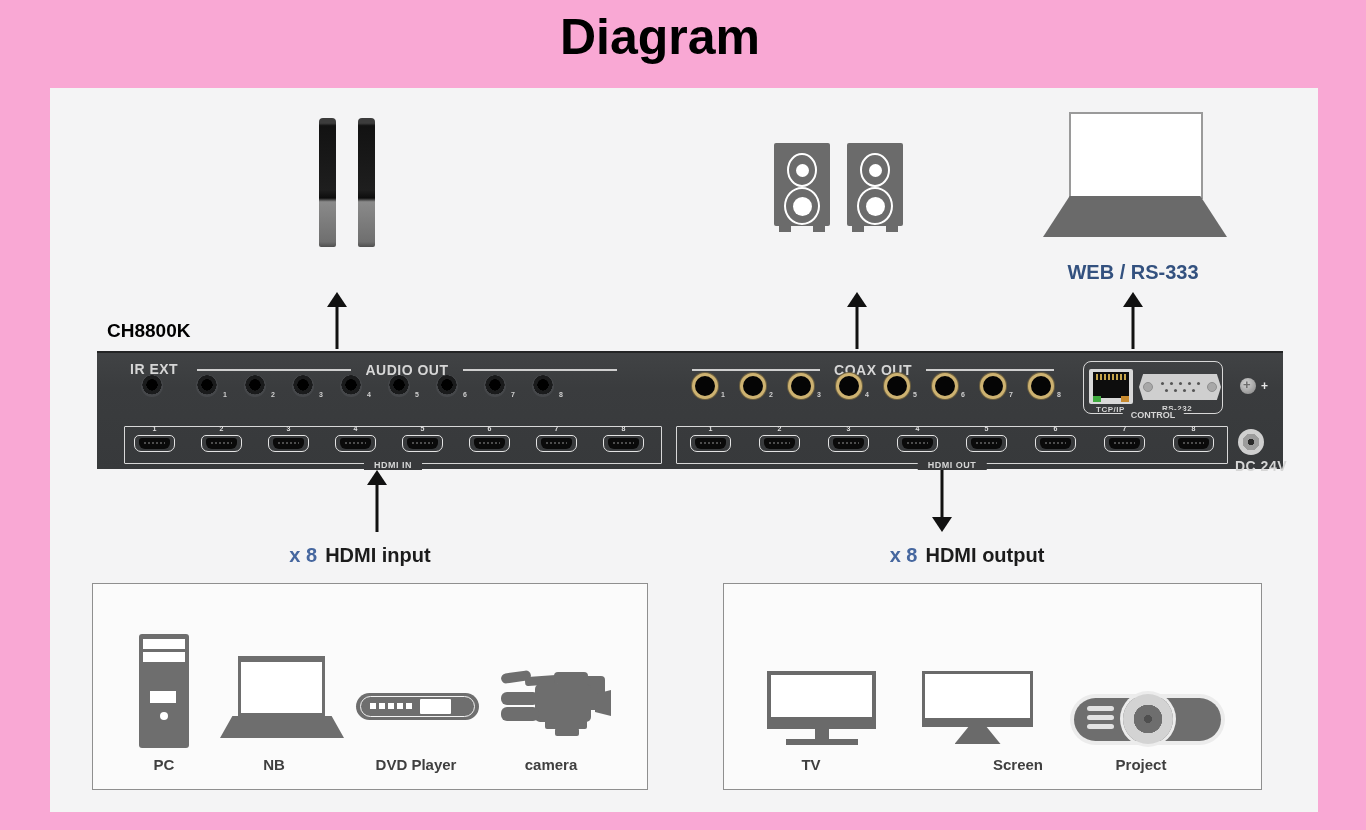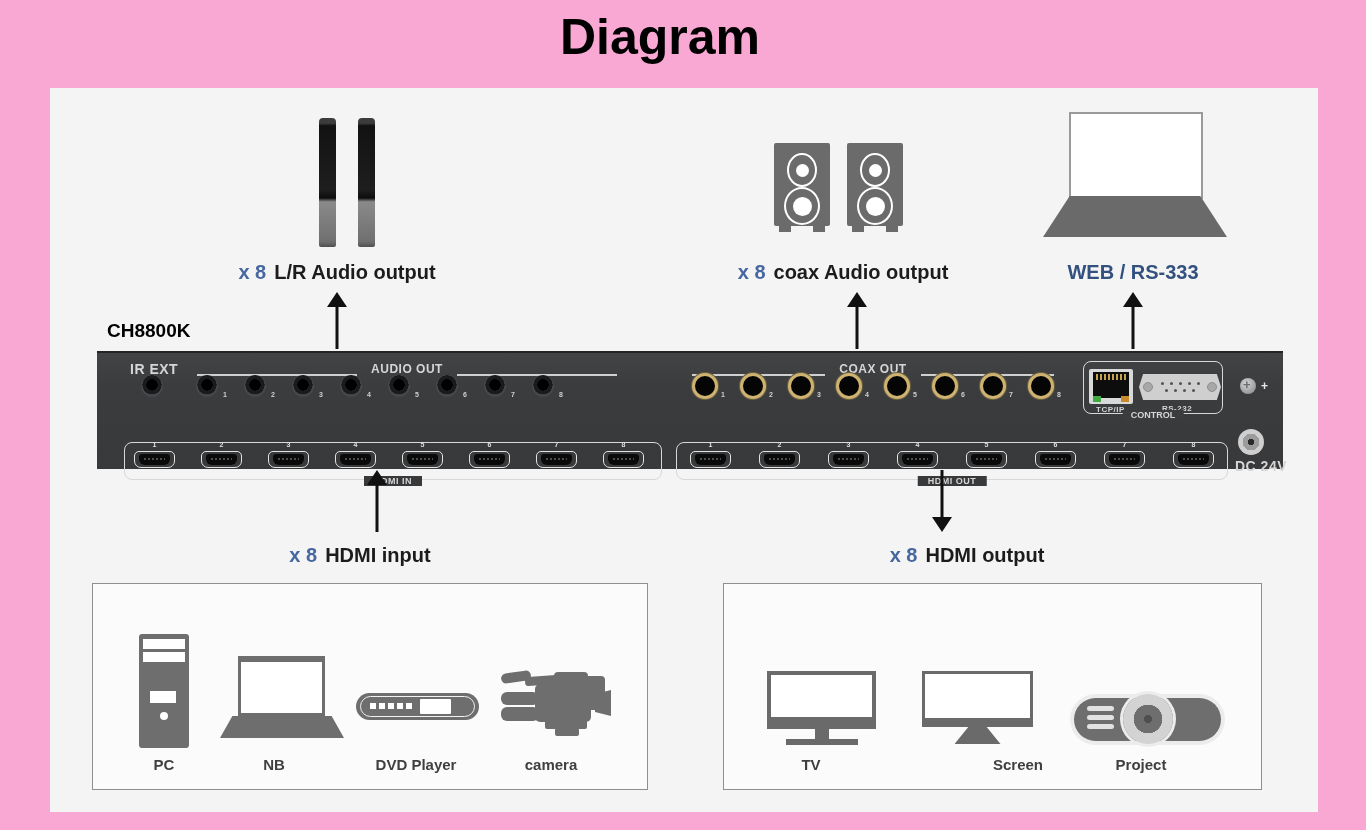--- a/index.html
+++ b/index.html
@@ -47,36 +47,36 @@
   .laptop-screen{width:130px;height:83px;background:#fff;border:2px solid #9a9a9a;}
   .laptop-base{width:184px;height:41px;background:#6a6a6a;
     clip-path:polygon(14.5% 0,85.5% 0,100% 100%,0 100%);}
 
   
   .panel{left:97px;top:351px;width:1186px;height:118px;background:linear-gradient(180deg,#414345 0%,#3a3c3e 30%,#37393b 100%);
          border-top:2px solid #232425;box-sizing:border-box;}
   .model{font-size:19px;font-weight:bold;color:#000;}
   .wm{font-size:120px;font-weight:bold;color:rgba(255,255,255,0.05);letter-spacing:30px;line-height:1;}
 
-  .pheader{display:flex;align-items:flex-end;gap:14px;color:#d6d6d6;font-size:12px;font-weight:bold;letter-spacing:0.5px;}
+  .pheader{display:flex;align-items:center;gap:14px;color:#d6d6d6;font-size:14px;font-weight:bold;letter-spacing:0.5px;}
   .pheader .hline{flex:1;height:2px;background:#cfcfcf;}
 
   .plabel{color:#d6d6d6;font-size:14px;font-weight:bold;letter-spacing:0.5px;white-space:nowrap;}
 
   
   .jackrow{display:flex;justify-content:space-between;}
   .jack{position:relative;width:22px;height:22px;border-radius:50%;
     background:radial-gradient(circle at 50% 45%,#000 0 34%,#1a1b1c 35% 58%,#45474a 59% 78%,#232425 79% 100%);}
   .jack .pnum{position:absolute;right:-9px;bottom:-1px;font-size:7px;font-weight:bold;color:#cfcfcf;}
   .coaxjack{position:relative;width:26px;height:26px;border-radius:50%;background:#050505;
     border:3px solid #cdb271;box-sizing:border-box;box-shadow:0 0 0 1px #6e6140;}
   .coaxjack .pnum{position:absolute;right:-10px;bottom:-2px;font-size:7px;font-weight:bold;color:#cfcfcf;}
 
   
-  .hgroup{border:1.5px solid #d8d8d8;border-radius:8px;box-sizing:border-box;margin-top:16px;}
+  .hgroup{border:1.5px solid #d8d8d8;border-radius:1px;box-sizing:border-box;}
   .hgroup .glabel{position:absolute;left:50%;bottom:-7px;transform:translateX(-50%);
     background:#38393b;padding:0 10px;color:#d6d6d6;font-size:9px;font-weight:bold;letter-spacing:0.5px;white-space:nowrap;}
   .portrow{position:absolute;top:8px;display:flex;justify-content:space-between;}
   .hdmi{position:relative;width:41px;height:17px;border:1.5px solid #e3e3e3;border-radius:5px 5px 7px 7px;box-sizing:border-box;}
   .hdmi::after{content:"";position:absolute;left:4px;right:4px;top:2px;bottom:2px;background:#0a0a0a;
     border-radius:3px 3px 6px 6px;}
   .hdmi::before{content:"";position:absolute;z-index:2;left:9px;right:9px;top:6px;height:2px;
     background:repeating-linear-gradient(90deg,#4d4d4d 0 2px,#0a0a0a 2px 4px);}
   .hdmi .pnum{position:absolute;top:-11px;left:50%;transform:translateX(-50%);font-size:7px;font-weight:bold;color:#e0e0e0;}
 
@@ -178,26 +178,20 @@
       <span class="foot l"></span>
         <span class="foot r"></span>
     </div>
   </div>
 
   <div class="abs" style="left:1043px;top:112px;">
     <div class="laptop-screen" style="position:absolute;left:26px;top:0;"></div>
     <div class="laptop-base" style="position:absolute;left:0;top:84px;"></div>
   </div>
 
-  <div class="abs callout" style="left:337px;top:261px;">
-    <span class="qty">x 8</span><span>L/R Audio output</span>
-  </div>
-  <div class="abs callout" style="left:843px;top:261px;">
-    <span class="qty">x 8</span><span>coax Audio output</span>
-  </div>
   <div class="abs callout navy" style="left:1133px;top:261px;">
     <span>WEB / RS-333</span>
   </div>
 
   <div class="abs arrow up" style="left:337px;top:292px;height:57px;">
       <span class="head"></span>
       <span class="shaft"></span>
     </div>
   <div class="abs arrow up" style="left:857px;top:292px;height:57px;">
       <span class="head"></span>

